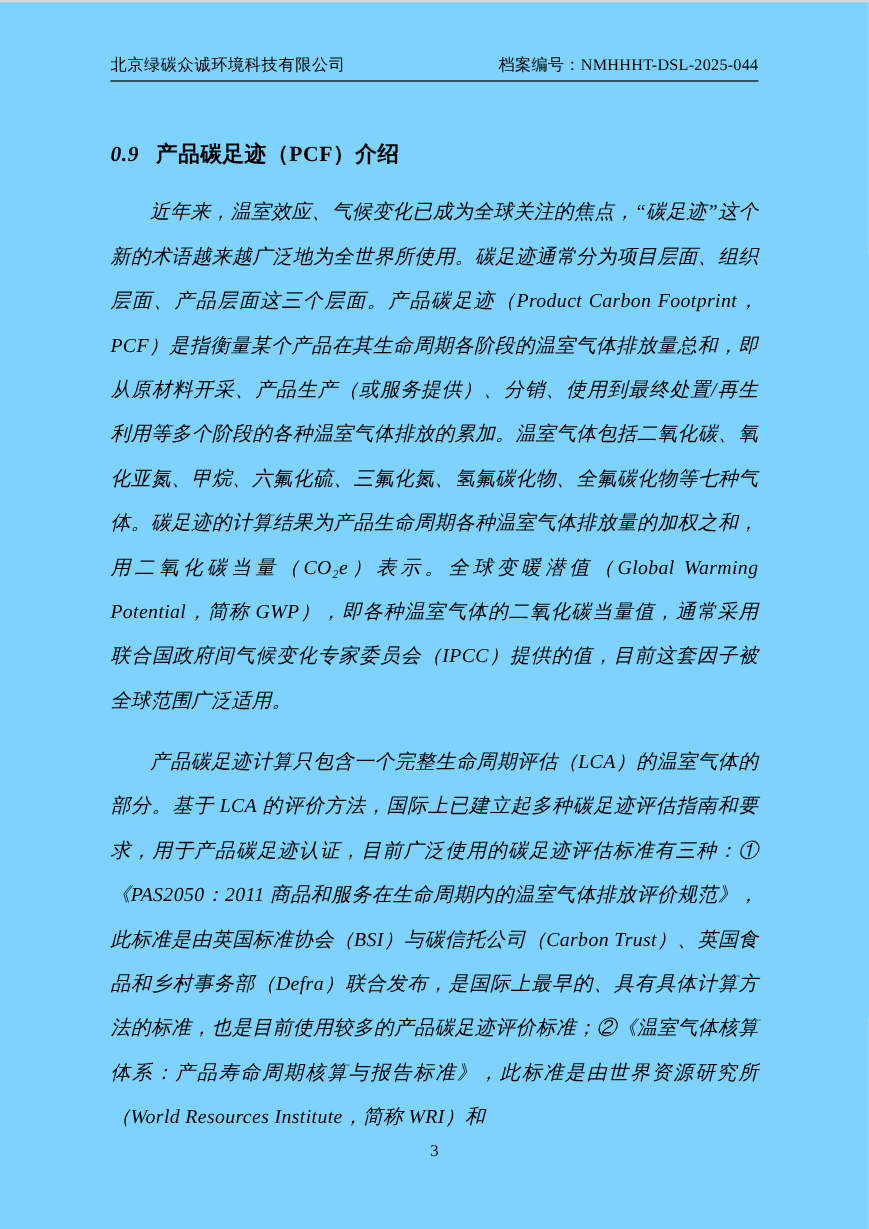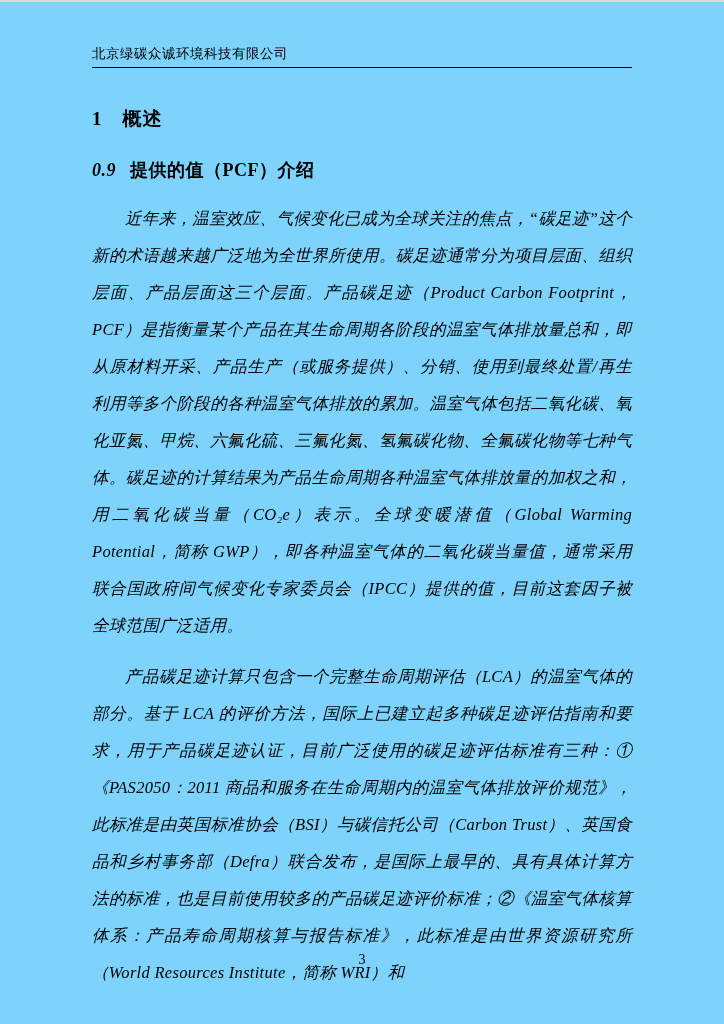--- a/index.html
+++ b/index.html
@@ -85,30 +85,30 @@
     font-size: 14px;
   }
 </style>
 </head>
 <body>
 
 <div class="page">
 
   <div class="header">
     <div class="header-left">北京绿碳众诚环境科技有限公司</div>
+    <div class="header-right">
+      <span>档案编号：</span><span>NMHHHT-DSL-2025-044</span>
+    </div>
   </div>
 
   <div class="content">
 
-    <h1 class="sec">
-      <span class="num">1</span><span>概述</span>
-    </h1>
 
     <h2 class="subsec">
-      <span class="num">0.9</span><span>提供的值（PCF）介绍</span>
+      <span class="num">0.9</span><span>产品碳足迹（PCF）介绍</span>
     </h2>
 
     <p class="body first">近年来，温室效应、气候变化已成为全球关注的焦点，“碳足迹”这个新的术语越来越广泛地为全世界所使用。碳足迹通常分为项目层面、组织层面、产品层面这三个层面。产品碳足迹（Product Carbon Footprint，PCF）是指衡量某个产品在其生命周期各阶段的温室气体排放量总和，即从原材料开采、产品生产（或服务提供）、分销、使用到最终处置/再生利用等多个阶段的各种温室气体排放的累加。温室气体包括二氧化碳、氧化亚氮、甲烷、六氟化硫、三氟化氮、氢氟碳化物、全氟碳化物等七种气体。碳足迹的计算结果为产品生命周期各种温室气体排放量的加权之和，用二氧化碳当量（CO₂e）表示。全球变暖潜值（Global Warming Potential，简称 GWP），即各种温室气体的二氧化碳当量值，通常采用联合国政府间气候变化专家委员会（IPCC）提供的值，目前这套因子被全球范围广泛适用。</p>
     <p class="body">产品碳足迹计算只包含一个完整生命周期评估（LCA）的温室气体的部分。基于 LCA 的评价方法，国际上已建立起多种碳足迹评估指南和要求，用于产品碳足迹认证，目前广泛使用的碳足迹评估标准有三种：①《PAS2050：2011 商品和服务在生命周期内的温室气体排放评价规范》，此标准是由英国标准协会（BSI）与碳信托公司（Carbon Trust）、英国食品和乡村事务部（Defra）联合发布，是国际上最早的、具有具体计算方法的标准，也是目前使用较多的产品碳足迹评价标准；②《温室气体核算体系：产品寿命周期核算与报告标准》，此标准是由世界资源研究所（World Resources Institute，简称 WRI）和</p>
 
   </div>
 
   <div class="pagenum">3</div>
 
 </div>

